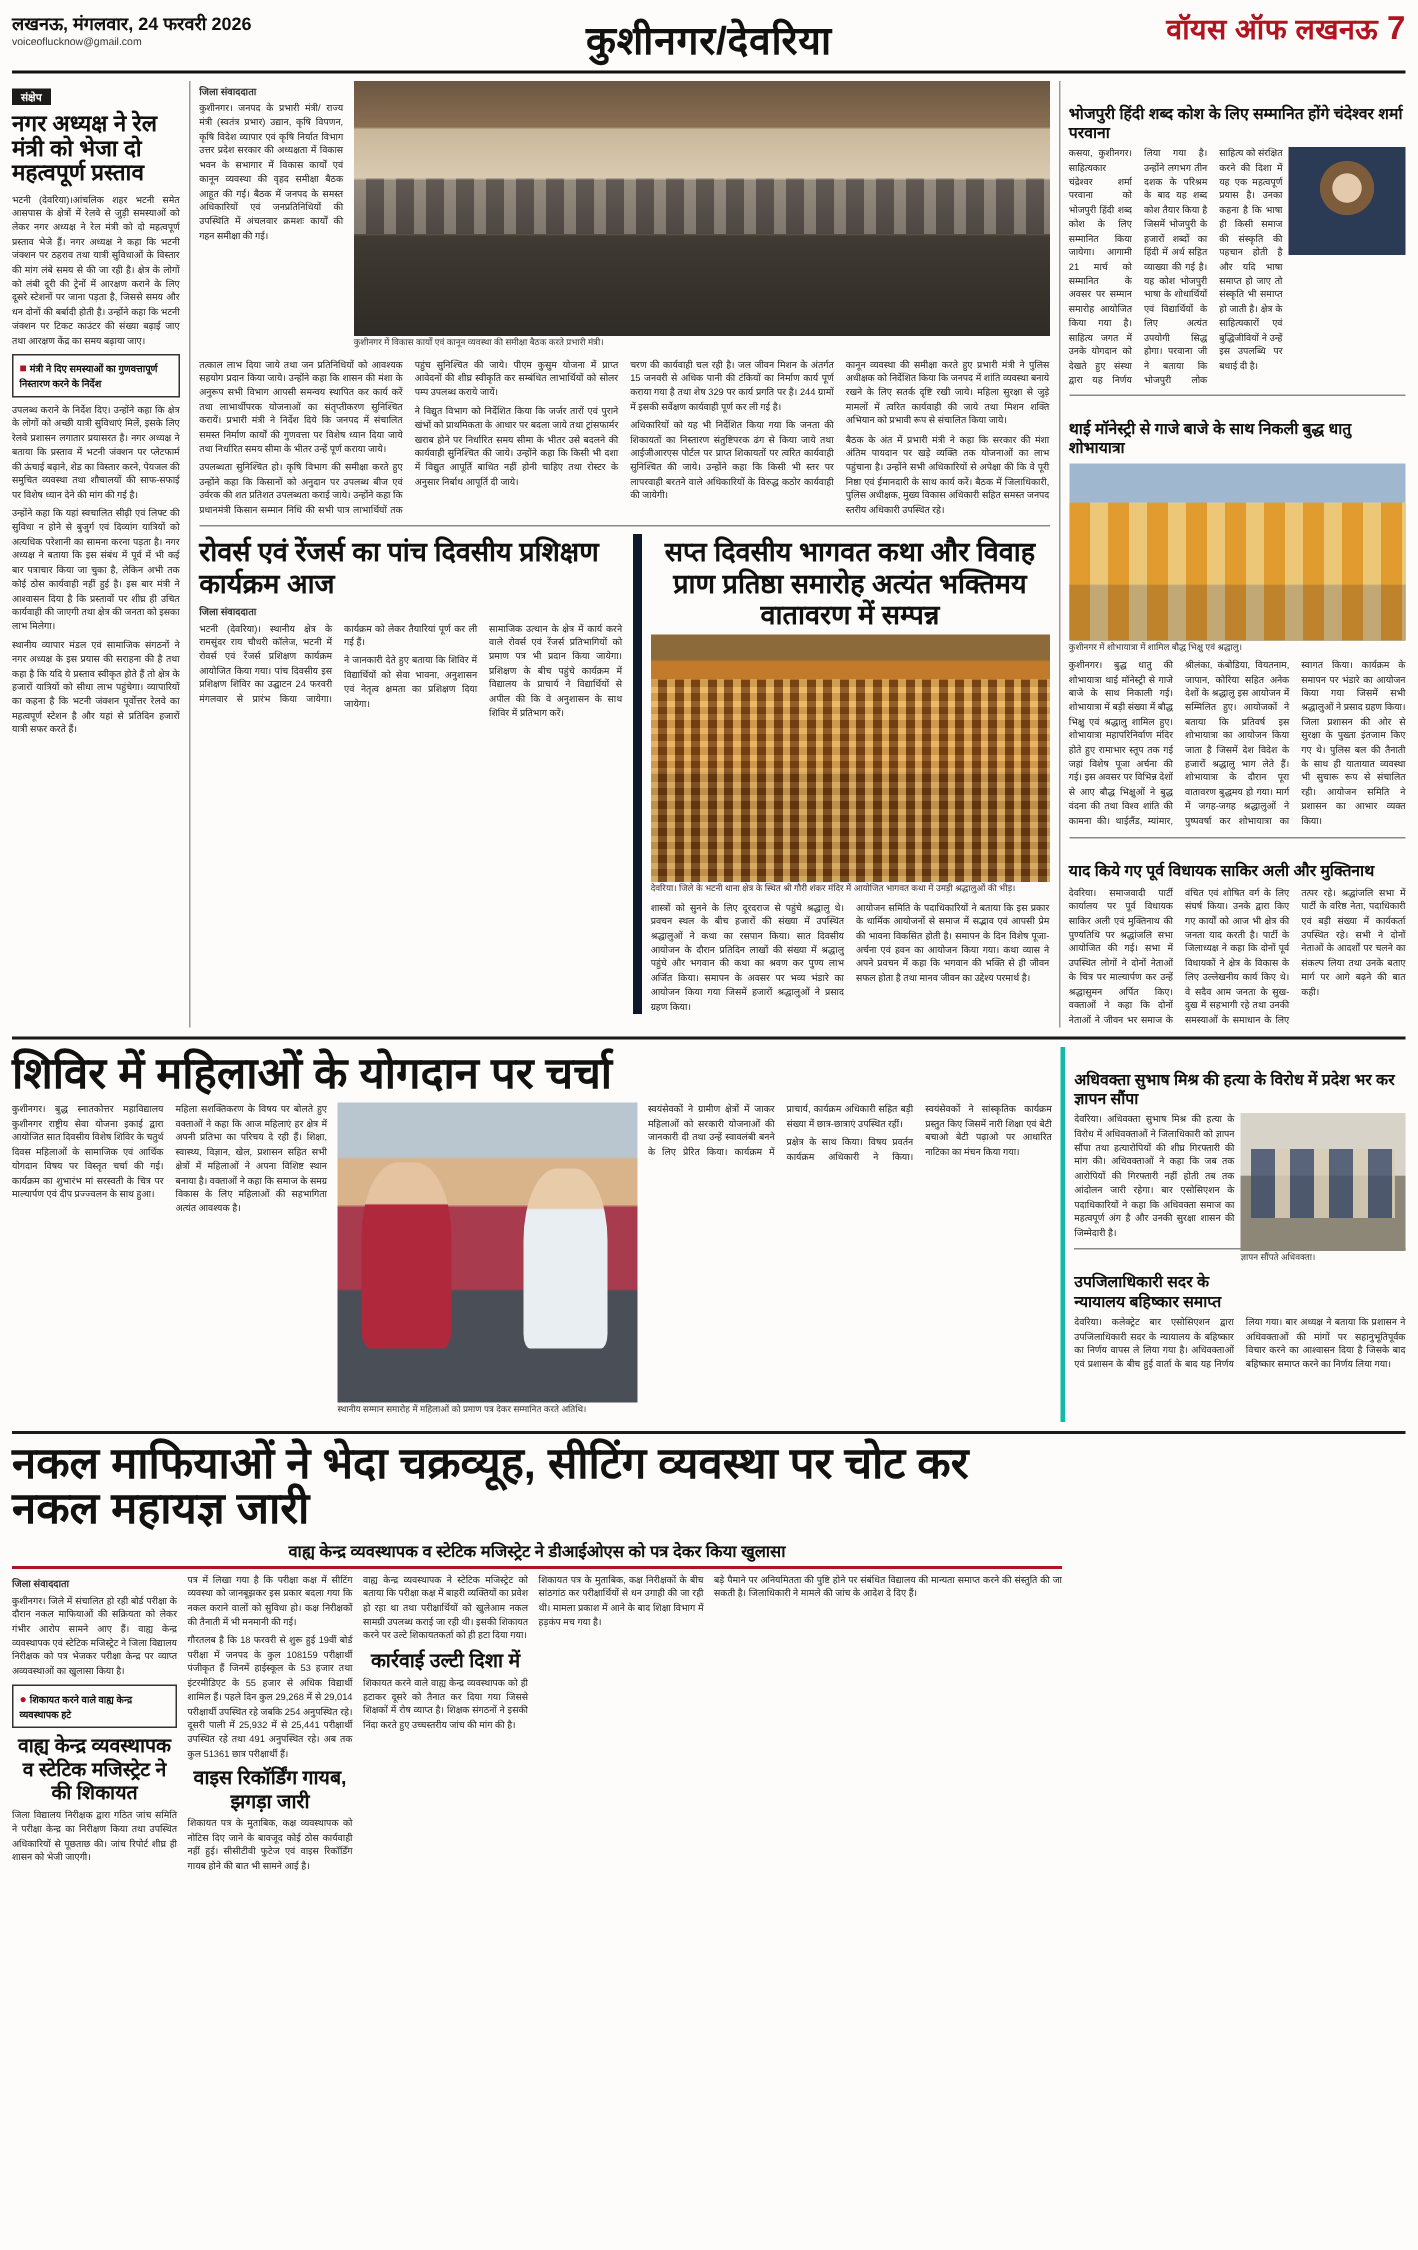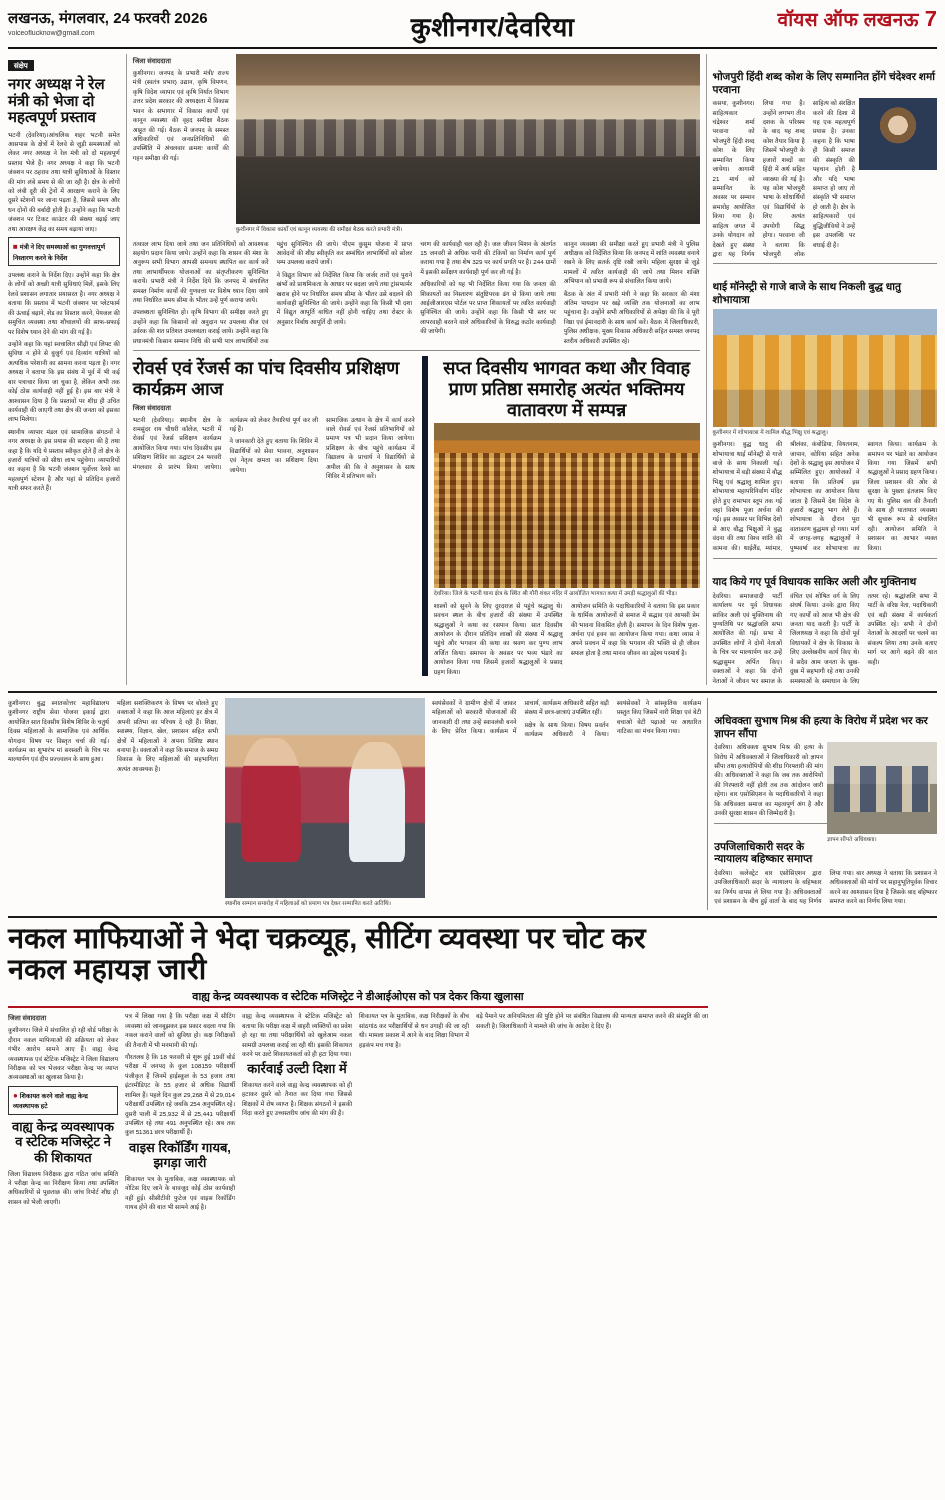--- a/index.html
+++ b/index.html
@@ -12,21 +12,21 @@
     overflow: hidden;
   }
   .page { width: 945px; height: 1500px; padding: 6px 8px; position: relative; }
 
   
   .masthead {
     display: flex; align-items: flex-start; justify-content: space-between;
     border-bottom: 2px solid #111; padding-bottom: 3px;
   }
   .mast-left { font-size: 9px; line-height: 1.35; padding-top: 2px; }
-  .mast-left .date { font-weight: bold; font-size: 15px; }
+  .mast-left .date { font-weight: bold; font-size: 12px; }
   .mast-left .mail { font-size: 7px; color: #333; }
   .mast-center { font-size: 26px; font-weight: bold; letter-spacing: .5px; padding-top: 2px; }
   .mast-right { display:flex; align-items: flex-start; gap: 6px; }
   .brand { color:#b3121f; font-weight: bold; font-size: 19px; letter-spacing:.3px; }
   .pageno { font-size: 22px; font-weight: bold; color:#b3121f; }
 
   
   .cols { display: flex; gap: 6px; margin-top: 5px; }
   .col-left { width: 112px; }
   .col-mid  { width: 575px; }
@@ -245,36 +245,37 @@
       <h3 class="head-sm">याद किये गए पूर्व विधायक साकिर अली और मुक्तिनाथ</h3>
       <div class="body-text three-col">
         <p>देवरिया। समाजवादी पार्टी कार्यालय पर पूर्व विधायक साकिर अली एवं मुक्तिनाथ की पुण्यतिथि पर श्रद्धांजलि सभा आयोजित की गई। सभा में उपस्थित लोगों ने दोनों नेताओं के चित्र पर माल्यार्पण कर उन्हें श्रद्धासुमन अर्पित किए। वक्ताओं ने कहा कि दोनों नेताओं ने जीवन भर समाज के वंचित एवं शोषित वर्ग के लिए संघर्ष किया। उनके द्वारा किए गए कार्यों को आज भी क्षेत्र की जनता याद करती है। पार्टी के जिलाध्यक्ष ने कहा कि दोनों पूर्व विधायकों ने क्षेत्र के विकास के लिए उल्लेखनीय कार्य किए थे। वे सदैव आम जनता के सुख-दुख में सहभागी रहे तथा उनकी समस्याओं के समाधान के लिए तत्पर रहे। श्रद्धांजलि सभा में पार्टी के वरिष्ठ नेता, पदाधिकारी एवं बड़ी संख्या में कार्यकर्ता उपस्थित रहे। सभी ने दोनों नेताओं के आदर्शों पर चलने का संकल्प लिया तथा उनके बताए मार्ग पर आगे बढ़ने की बात कही।</p>
       </div>
     </div>
   </div>
 
   <div class="sep-thick"></div>
   <div class="cols">
     <div style="width:700px;">
+      <h1 class="head-huge">शिविर में महिलाओं के योगदान पर चर्चा</h1>
       <div style="display:flex; gap:7px;">
         <div style="width:210px;" class="two-col body-text">
           <p>कुशीनगर। बुद्ध स्नातकोत्तर महाविद्यालय कुशीनगर राष्ट्रीय सेवा योजना इकाई द्वारा आयोजित सात दिवसीय विशेष शिविर के चतुर्थ दिवस महिलाओं के सामाजिक एवं आर्थिक योगदान विषय पर विस्तृत चर्चा की गई। कार्यक्रम का शुभारंभ मां सरस्वती के चित्र पर माल्यार्पण एवं दीप प्रज्ज्वलन के साथ हुआ।</p>
           <p>महिला सशक्तिकरण के विषय पर बोलते हुए वक्ताओं ने कहा कि आज महिलाएं हर क्षेत्र में अपनी प्रतिभा का परिचय दे रही हैं। शिक्षा, स्वास्थ्य, विज्ञान, खेल, प्रशासन सहित सभी क्षेत्रों में महिलाओं ने अपना विशिष्ट स्थान बनाया है। वक्ताओं ने कहा कि समाज के समग्र विकास के लिए महिलाओं की सहभागिता अत्यंत आवश्यक है।</p>
         </div>
         <div style="width:200px;">
           <div class="photo ph-women"></div>
           <div class="cap">स्थानीय सम्मान समारोह में महिलाओं को प्रमाण पत्र देकर सम्मानित करते अतिथि।</div>
         </div>
         <div style="flex:1;" class="three-col body-text">
           <p>स्वयंसेवकों ने ग्रामीण क्षेत्रों में जाकर महिलाओं को सरकारी योजनाओं की जानकारी दी तथा उन्हें स्वावलंबी बनने के लिए प्रेरित किया। कार्यक्रम में प्राचार्य, कार्यक्रम अधिकारी सहित बड़ी संख्या में छात्र-छात्राएं उपस्थित रहीं।</p>
           <p>प्रक्षेत्र के साथ किया। विषय प्रवर्तन कार्यक्रम अधिकारी ने किया। स्वयंसेवकों ने सांस्कृतिक कार्यक्रम प्रस्तुत किए जिसमें नारी शिक्षा एवं बेटी बचाओ बेटी पढ़ाओ पर आधारित नाटिका का मंचन किया गया।</p>
         </div>
       </div>
     </div>
-    <div style="width:232px; border-left:1px solid #14b8a6; padding-left:6px;">
+    <div style="width:232px; border-left:3px solid #14b8a6; padding-left:6px;">
       <h3 class="head-sm">अधिवक्ता सुभाष मिश्र की हत्या के विरोध में प्रदेश भर कर ज्ञापन सौंपा</h3>
       <div style="float:right; width:110px; margin:0 0 3px 4px;">
         <div class="photo ph-office"></div>
         <div class="cap">ज्ञापन सौंपते अधिवक्ता।</div>
       </div>
       <div class="body-text">
         <p>देवरिया। अधिवक्ता सुभाष मिश्र की हत्या के विरोध में अधिवक्ताओं ने जिलाधिकारी को ज्ञापन सौंपा तथा हत्यारोपियों की शीघ्र गिरफ्तारी की मांग की। अधिवक्ताओं ने कहा कि जब तक आरोपियों की गिरफ्तारी नहीं होती तब तक आंदोलन जारी रहेगा। बार एसोसिएशन के पदाधिकारियों ने कहा कि अधिवक्ता समाज का महत्वपूर्ण अंग है और उनकी सुरक्षा शासन की जिम्मेदारी है।</p>
       </div>
       <div class="sep-line"></div>
       <h3 class="head-sm">उपजिलाधिकारी सदर के न्यायालय बहिष्कार समाप्त</h3>

